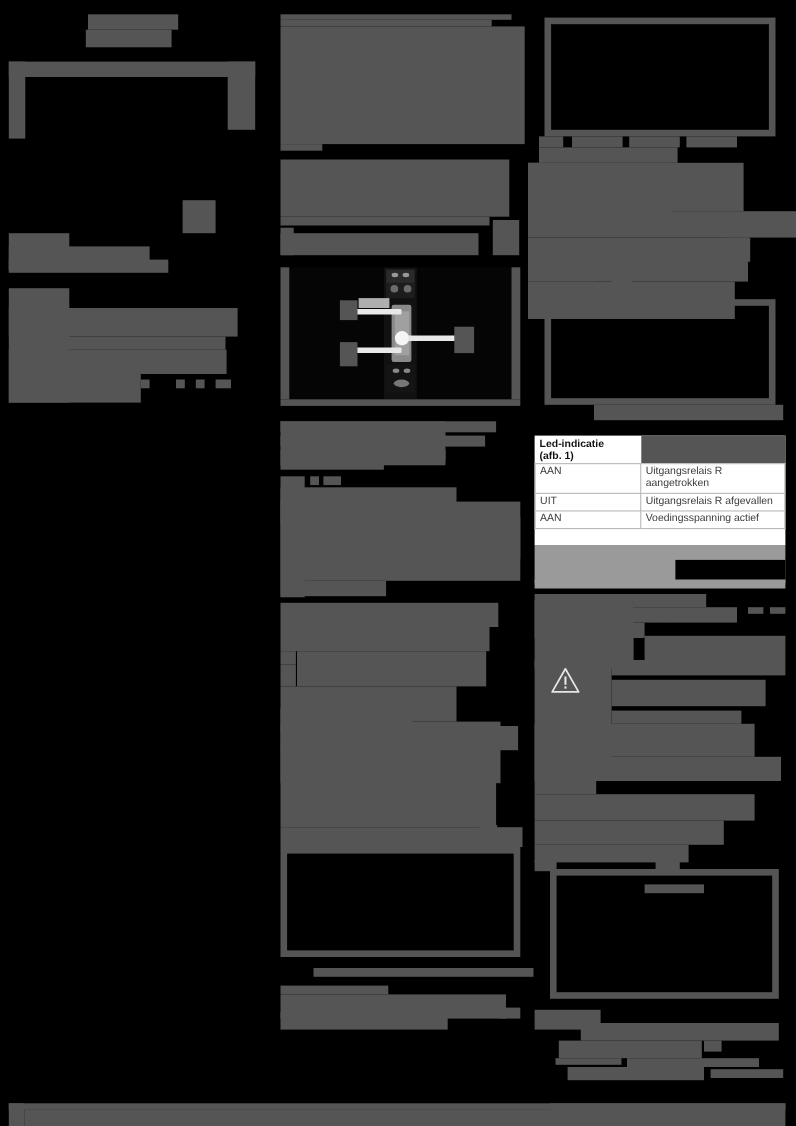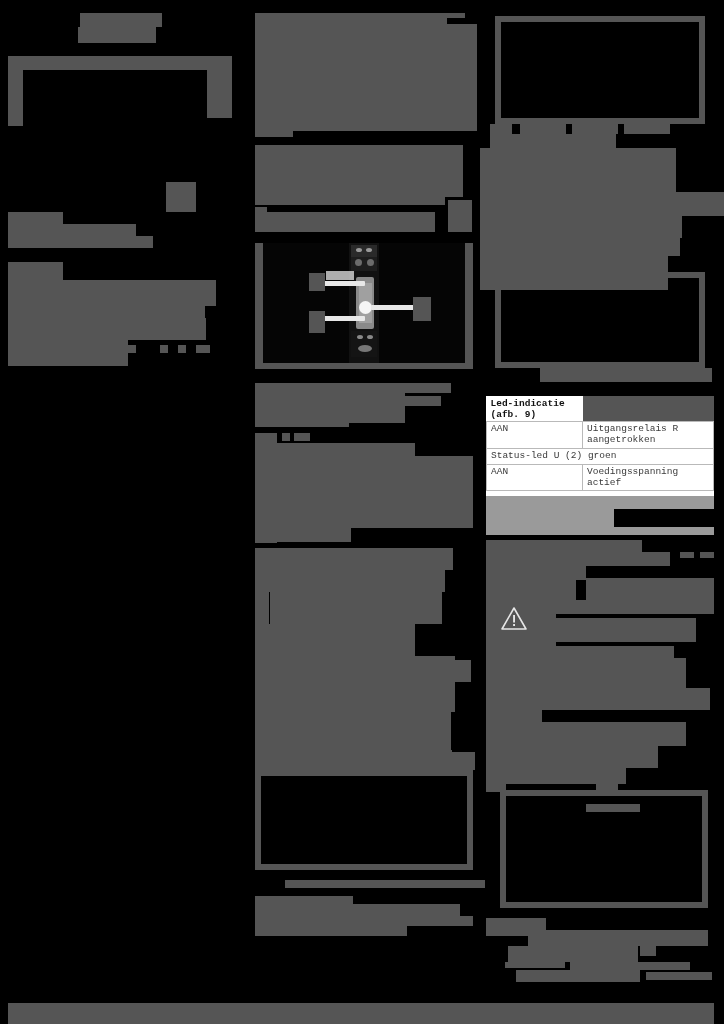--- a/index.html
+++ b/index.html
@@ -16,21 +16,21 @@
   .photo .body{position:absolute;background:#8f8f8f;border-radius:2px;}
   .photo .body2{position:absolute;background:#6e6e6e;}
   .photo .lead{position:absolute;background:#e8e8e8;height:5px;border-radius:1px;}
   .photo .dot{position:absolute;background:#f2f2f2;border-radius:50%;}
   .photo .smudge{position:absolute;background:#cfcfcf;opacity:.8;}
   .photo .dark{position:absolute;background:#2a2a2a;}
   
   .tbl{position:absolute;background:#ffffff;color:#222;font-size:9.5px;line-height:1.15;}
   .tbl table{border-collapse:collapse;width:100%;table-layout:fixed;}
   .tbl td,.tbl th{border:1px solid #b9b9b9;padding:2px 4px;text-align:left;vertical-align:top;
-                  font-weight:normal;font-size:9.5px;color:#3a3a3a;font-family:Liberation Mono, monospace;}
+                  font-weight:normal;font-size:9.5px;color:#3a3a3a;}
   .tbl th{font-weight:bold;color:#111;border:none;padding:3px 4px 0 4px;}
   .tbl .nb{border-left:none;border-right:none;}
   .tbl .hdr-redact{background:#555555;color:transparent;}
   .warn{position:absolute;}
   .footbar{position:absolute;background:#555555;}
 </style>
 </head>
 <body>
 
 <div class="page">
@@ -165,32 +165,33 @@
     <div class="frame" style="left:495px;top:272px;width:210px;height:96px;"></div>
 
     <div class="rd" style="left:540px;top:368px;width:172px;height:14px;"></div>
 
     <div class="tbl" style="left:486px;top:396px;width:228px;height:100px;">
       <table>
         <tbody>
             <tr>
           <th class="nb" style="width:88px;">
             <span>Led-indicatie</span><br>
-            <span>(afb. 9)</span>
+            <span>(afb. 1)</span>
           </th>
           <th class="nb hdr-redact">
             <span></span>
           </th>
         </tr>
         <tr>
           <td>AAN</td>
           <td>Uitgangsrelais R aangetrokken</td>
         </tr>
         <tr>
-          <td colspan="2">Status-led U (2) groen</td>
+          <td>UIT</td>
+          <td>Uitgangsrelais R afgevallen</td>
         </tr>
         <tr>
           <td>AAN</td>
           <td>Voedingsspanning actief</td>
         </tr>
       </tbody>
         </table>
     </div>
 
     <div class="rd-lt" style="left:486px;top:496px;width:228px;height:34px;"></div>

